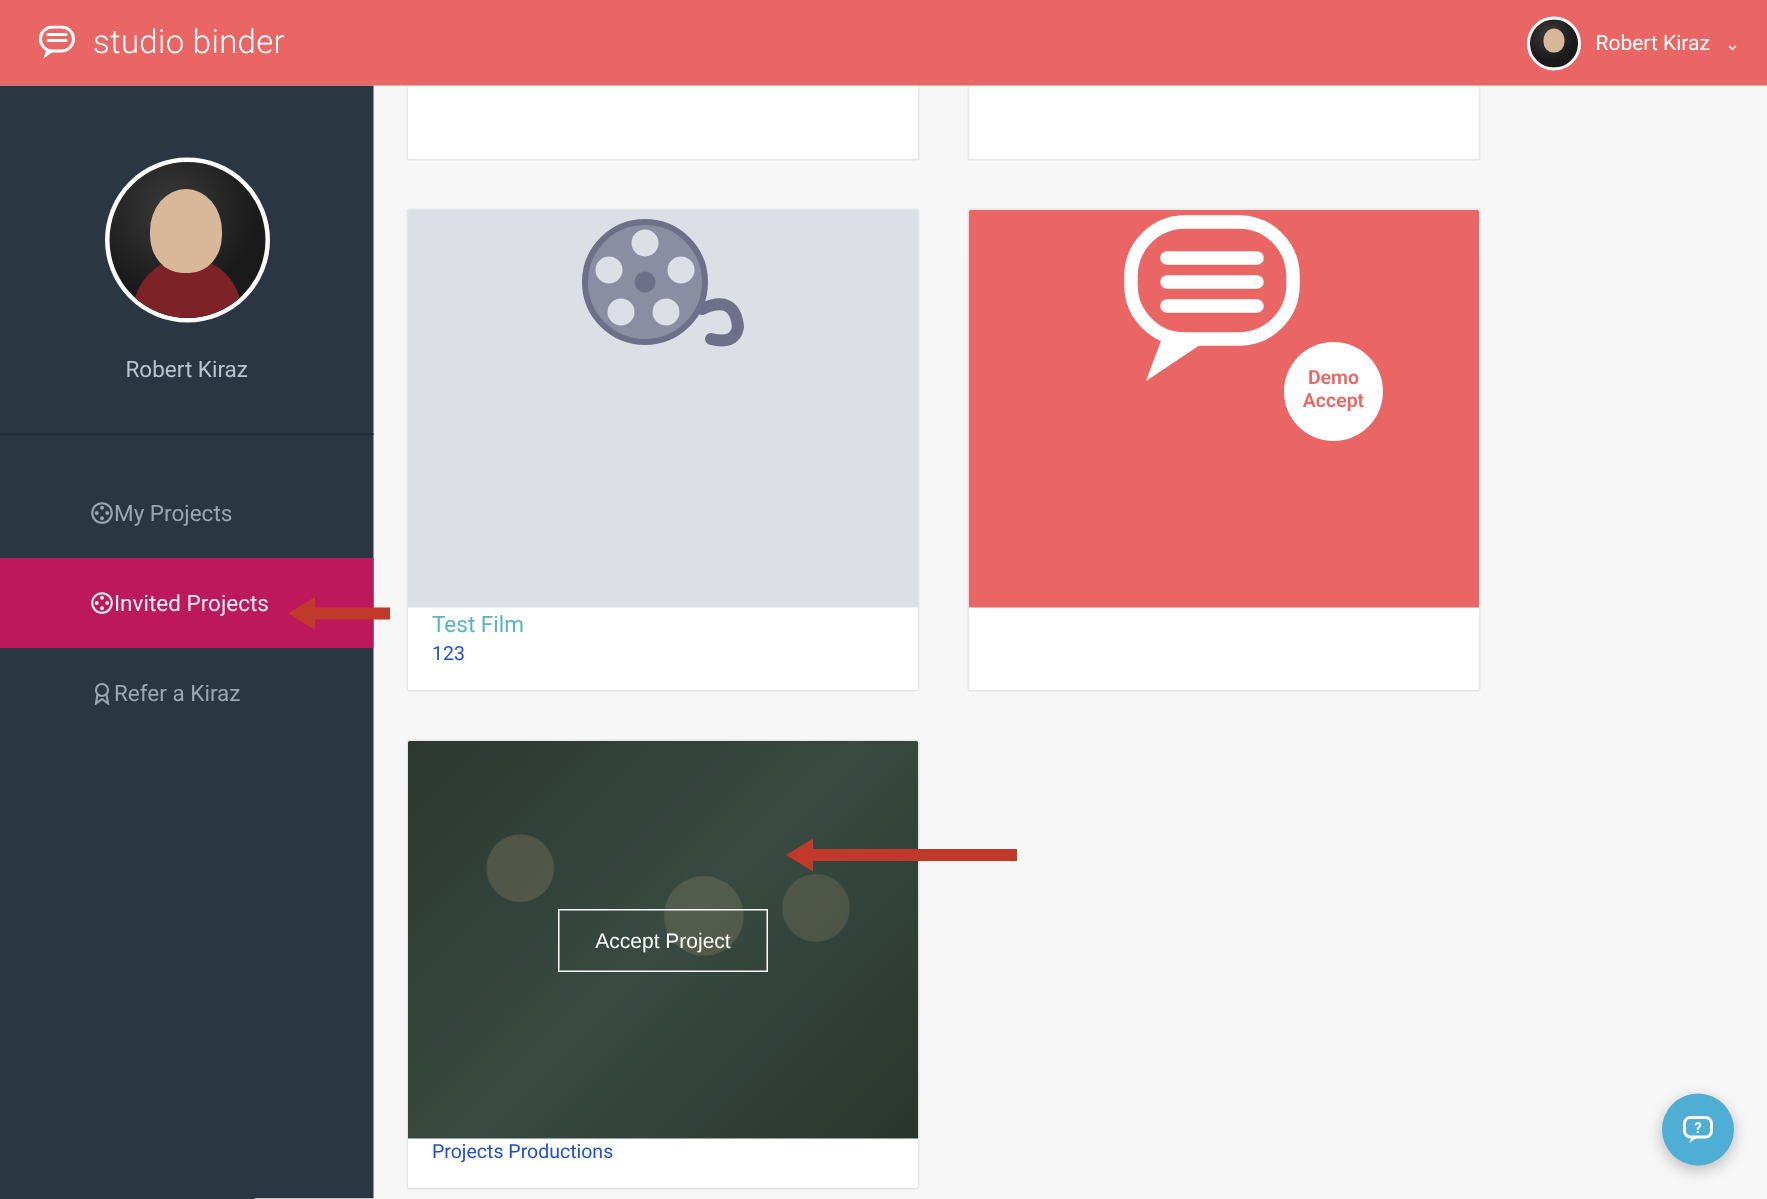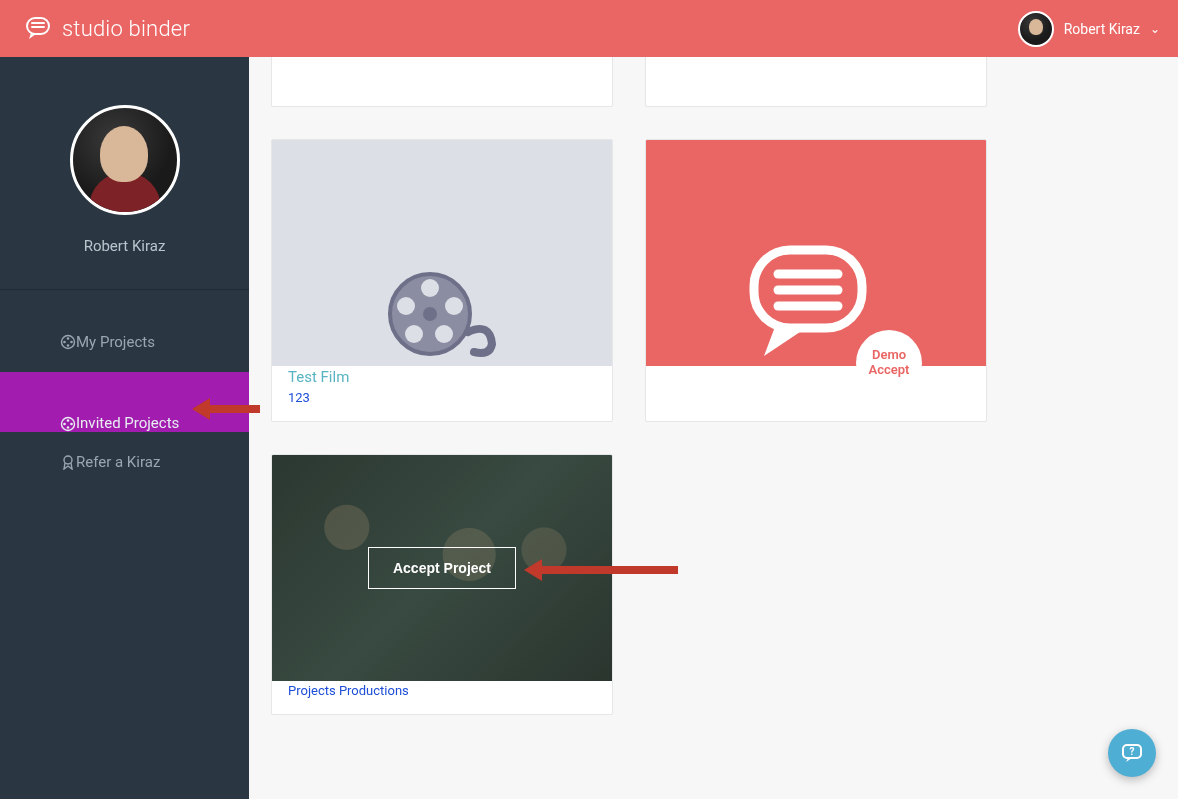--- a/index.html
+++ b/index.html
@@ -120,23 +120,22 @@
   display: flex;
   align-items: center;
   padding: 0 0 0 60px;
   height: 60px;
   font-size: 15px;
   color: #9aa7b1;
   cursor: pointer;
   position: relative;
 }
 .nav-item.active {
-  background: #a21caf;
+  background: #be185d;
   color: #e8eef2;
-  align-items: flex-end;
 }
 .nav-item .icon { width: 16px; height: 16px; display: inline-flex; }
 
 
 .main {
   position: absolute;
   left: 249px;
   top: 57px;
   right: 0;
   bottom: 0;
@@ -170,23 +169,23 @@
 .card-sub {
   color: #1d4ed8;
   font-size: 13px;
 }
 
 .row0 { margin-top: -48px; }
 .row0 .card { height: 98px; }
 .row0 .card-footer { padding: 0 16px 16px; }
 
 .thumb {
-  height: 226px;
-  display: flex;
-  align-items: flex-end;
+  height: 265px;
+  display: flex;
+  align-items: flex-start;
   justify-content: center;
   position: relative;
 }
 .thumb-grey { background: #dcdfe6; }
 .thumb-red { background: #ea6664; }
 .thumb-dark {
   background: linear-gradient(135deg, #2b3730 0%, #384a41 50%, #2a352e 100%);
   position: relative;
 }
 .thumb-dark::before {
@@ -205,21 +204,21 @@
   display: flex;
   align-items: center;
   justify-content: center;
 }
 .accept-btn {
   border: 1.5px solid #fff;
   color: #fff;
   background: transparent;
   padding: 12px 24px;
   font-size: 14px;
-  font-weight: 700;
+  font-weight: 400;
   cursor: pointer;
 }
 
 
 .reel svg { display: block; }
 
 
 .bubble-wrap { position: relative; }
 .demo-badge {
   position: absolute;

